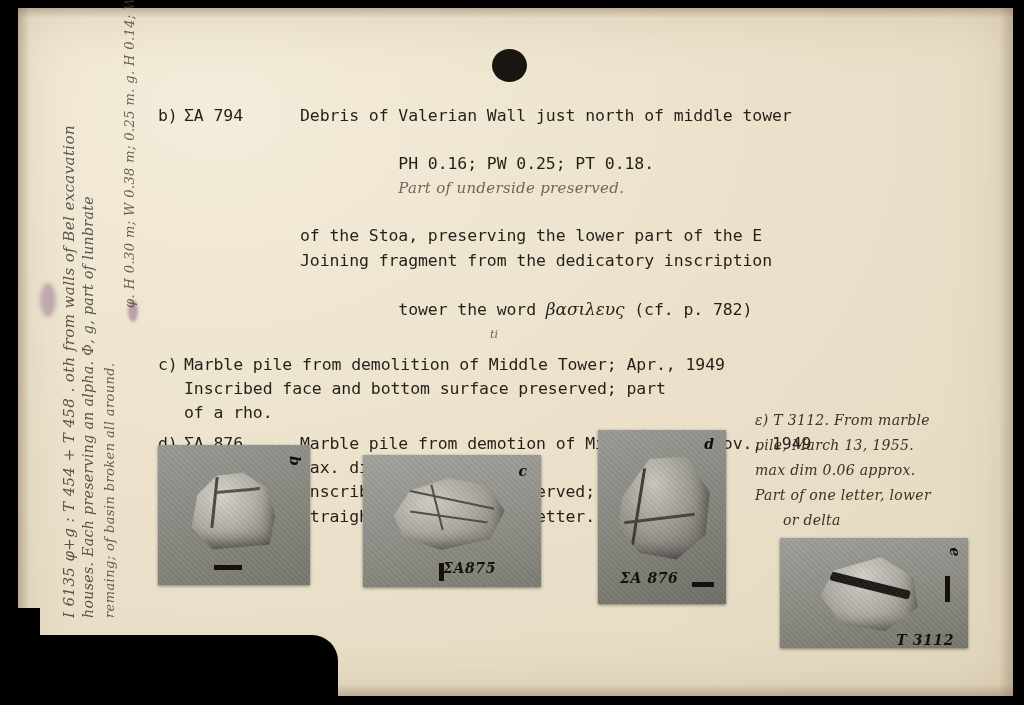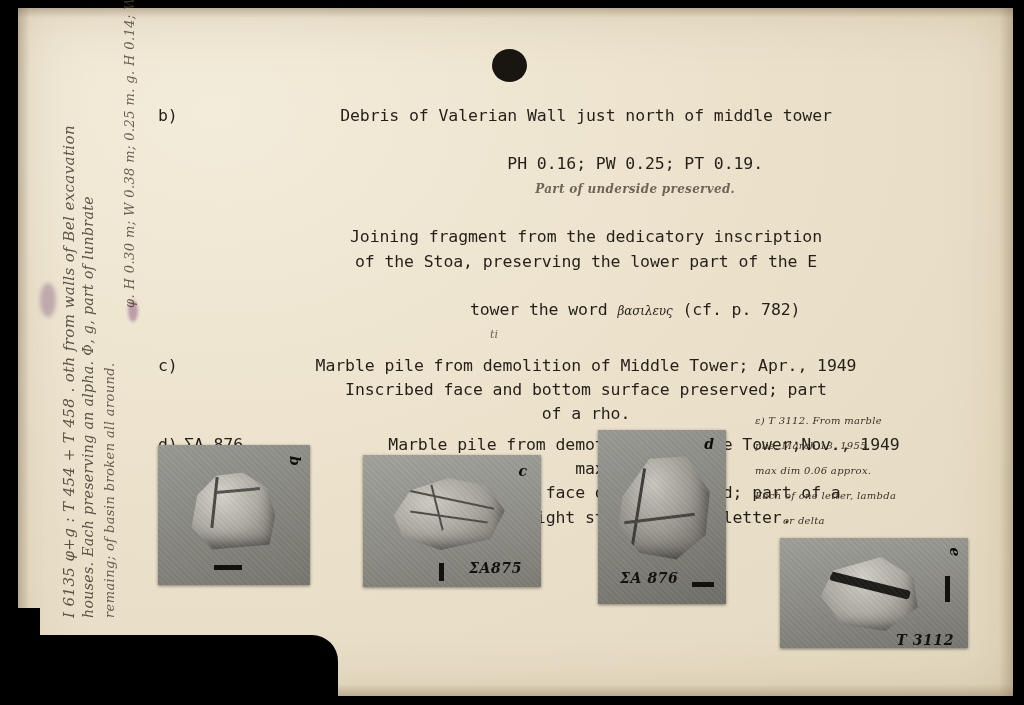--- a/index.html
+++ b/index.html
@@ -127,56 +127,54 @@
     width: 26px;
     flex: 0 0 26px;
     text-align: left;
   }
   .entry .sigla {
     width: 116px;
     flex: 0 0 116px;
   }
   .entry .body {
     flex: 1 1 auto;
-    text-align: center;
   }
   .entry .body div { white-space: pre; }
   .gap-b { height: 7px; }
   .greek {
     font-family: "DejaVu Serif", serif;
     font-style: italic;
-    font-size: 12px;
+    font-size: 17px;
   }
   .hand-inline {
     font-family: "DejaVu Serif", serif;
     font-style: italic;
-    font-size: 12px;
+    font-size: 15px;
     color: #4b4135;
     opacity: 0.78;
     letter-spacing: 0.3px;
-    font-weight: bold;
   }
   .tiny-hand {
     position: absolute;
     font-family: "DejaVu Serif", serif;
     font-style: italic;
     color: #4b4135;
     font-size: 11px;
     opacity: 0.8;
   }
 
   
   #note-e {
     position: absolute;
     left: 737px;
     top: 400px;
     width: 262px;
     font-family: "DejaVu Serif", serif;
     font-style: italic;
-    font-size: 10px;
+    font-size: 14px;
     line-height: 25px;
     color: #3b3227;
     letter-spacing: 0.3px;
   }
 
   
   .photo {
     position: absolute;
     background: #8d8d89;
     box-shadow: 0 1px 3px rgba(0,0,0,0.45);
@@ -264,28 +262,29 @@
 
   <div class="vnote" id="vnote1">Ι 6135 φ+g : Τ 454 + Τ 458 .  oth from walls of Bel excavation</div>
   <div class="vnote" id="vnote2">houses.  Each preserving an alpha.  Φ, g, part of lunbrate</div>
   <div class="vnote" id="vnote3">remaing; of basin broken all around.</div>
   <div class="vnote" id="vnote4">φ. H 0.30 m; W 0.38 m; 0.25 m.  g. H 0.14; W 0.39; T 0.23</div>
 
   <div id="typed">
 
     <div class="entry">
       <div class="marker">b)</div>
+      <div class="sigla">ΣΑ 794</div>
       <div class="body">
         <div>Debris of Valerian Wall just north of middle tower</div>
         <div>
-          <span>PH 0.16; PW 0.25; PT 0.19.</span>
+          <span>PH 0.16; PW 0.25; PT 0.18.</span>
           <span class="hand-inline">Part of underside preserved.</span>
         </div>
+        <div>of the Stoa, preserving the lower part of the E</div>
         <div>Joining fragment from the dedicatory inscription</div>
-        <div>of the Stoa, preserving the lower part of the E</div>
         <div>
           <span>tower the word </span><span class="greek">βασιλευς</span><span> (cf. p. 782)</span>
         </div>
       </div>
     </div>
 
     <div class="gap-b"></div>
 
     <div class="entry">
       <div class="marker">c)</div>
@@ -310,21 +309,21 @@
     </div>
 
   </div>
 
   <div class="tiny-hand" style="left:472px; top:320px;">ti</div>
 
   <div id="note-e">
     <div>ε) T 3112.  From marble</div>
     <div>pile, March 13, 1955.</div>
     <div>max dim 0.06 approx.</div>
-    <div>Each of one letter, lambda</div>
+    <div>Part of one letter, lower</div>
     <div style="padding-left:28px;">or delta</div>
   </div>
 
   <div class="photo" id="ph-a">
     <div class="inner" style="background:linear-gradient(160deg,#9a9a95 0%,#86867f 55%,#77776f 100%);"></div>
     <div class="rockA">
       <div style="position:absolute;left:30%;top:8%;width:3px;height:64%;background:#4a4843;transform:rotate(6deg);"></div>
       <div style="position:absolute;left:34%;top:22%;width:46%;height:3px;background:#55534e;transform:rotate(-5deg);"></div>
     </div>
     <div class="grain"></div>
@@ -336,21 +335,21 @@
   <div class="photo" id="ph-b">
     <div class="inner" style="background:linear-gradient(170deg,#a3a39d 0%,#8d8d86 60%,#7c7c74 100%);"></div>
     <div class="rockB">
       <div style="position:absolute;left:10%;top:30%;width:80%;height:2px;background:#4e4c47;transform:rotate(12deg);"></div>
       <div style="position:absolute;left:18%;top:52%;width:66%;height:2px;background:#4e4c47;transform:rotate(8deg);"></div>
       <div style="position:absolute;left:40%;top:12%;width:2px;height:60%;background:#4e4c47;transform:rotate(-14deg);"></div>
     </div>
     <div class="grain"></div>
     <div class="lbl" style="right:14px; top:8px;">c</div>
     <div class="scalebar" style="left:76px; top:108px; width:5px; height:18px;"></div>
-    <div class="caption" style="left:106px; top:105px;">ΣΑ875</div>
+    <div class="caption" style="left:80px; top:105px;">ΣΑ875</div>
   </div>
 
   <div class="photo" id="ph-c">
     <div class="inner" style="background:linear-gradient(160deg,#9b9b96 0%,#84847d 55%,#6f6f68 100%);"></div>
     <div class="rockC">
       <div style="position:absolute;left:24%;top:14%;width:3px;height:70%;background:#3f3d39;transform:rotate(9deg);"></div>
       <div style="position:absolute;left:12%;top:58%;width:68%;height:3px;background:#46443f;transform:rotate(-7deg);"></div>
     </div>
     <div class="grain"></div>
     <div class="lbl" style="right:12px; top:6px;">d</div>

